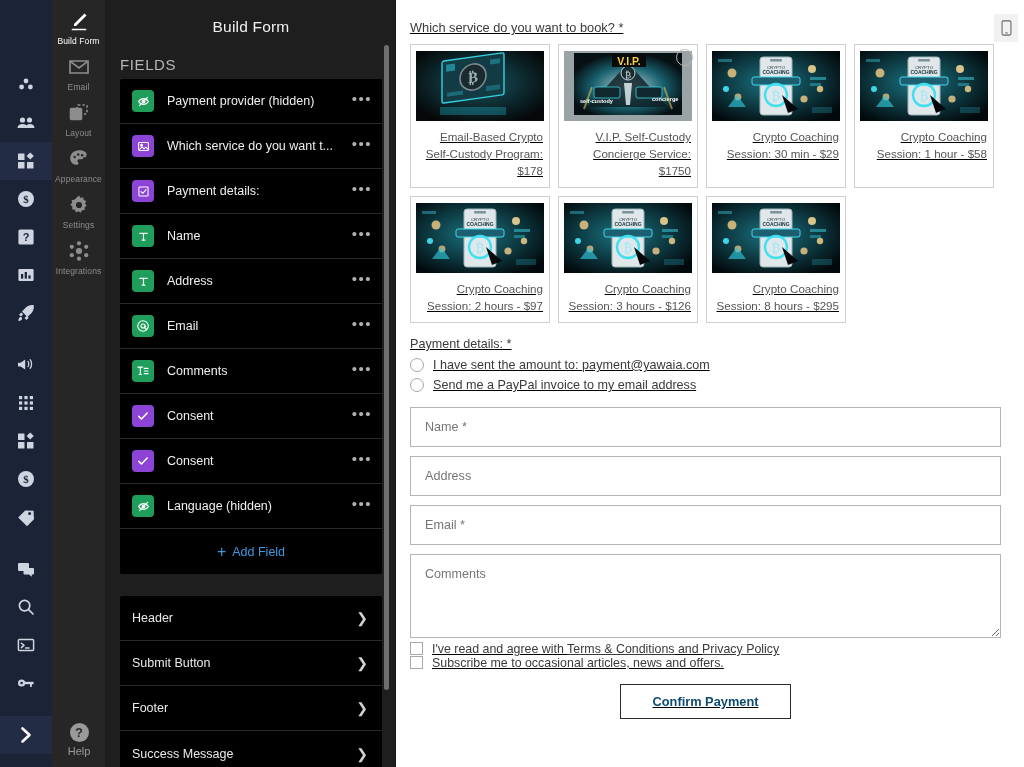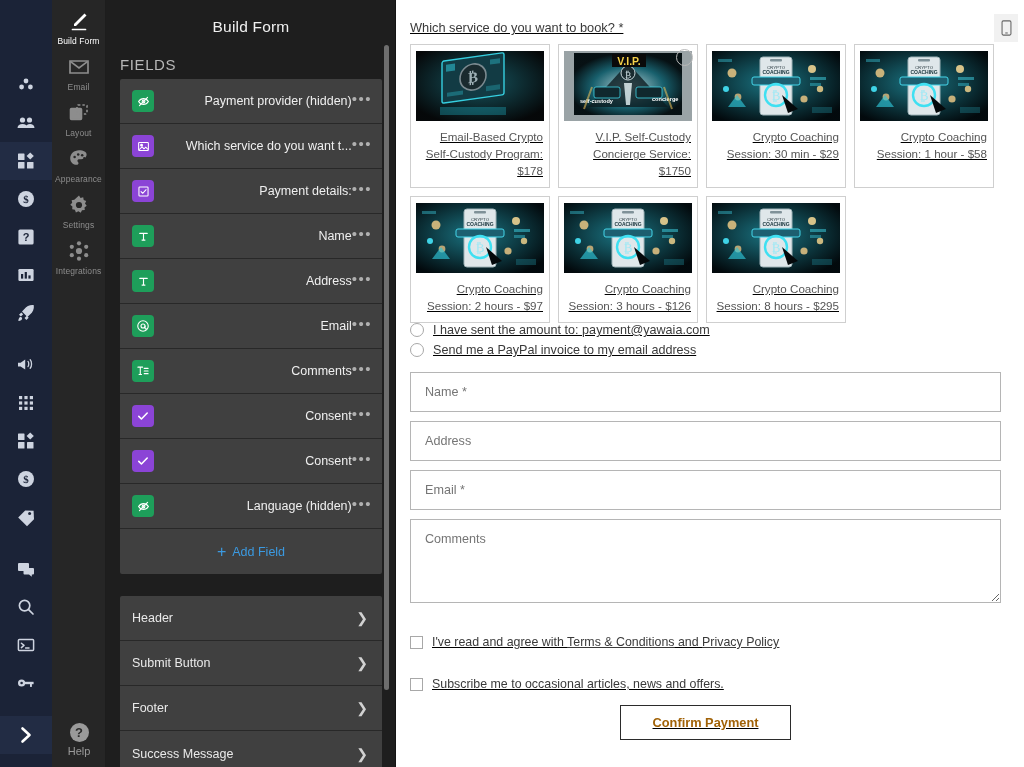--- a/index.html
+++ b/index.html
@@ -76,23 +76,22 @@
   .panel-title {
     color: #f0f0f0; font-size: 15.5px; text-align: center;
     padding-top: 18px; letter-spacing: .2px;
   }
   .fields-label {
     color: #b7b7b7; font-size: 15px;
     letter-spacing: .6px;
     padding: 20px 0 6px 14px;
   }
   .card-group {
-    margin: 0 14px; background: #404040; border-radius: 2px;
+    margin: 0 14px; background: #000000; border-radius: 2px;
     overflow: hidden;
-    text-align: right;
   }
   .field-row {
     height: 45px; display: flex; align-items: center;
     padding: 0 10px 0 12px;
     border-bottom: 1px solid #282828;
   }
   .field-row:last-child { border-bottom: none; }
   .fi {
     width: 22px; height: 22px; border-radius: 4px;
     display: flex; align-items: center; justify-content: center;
@@ -169,31 +168,31 @@
     flex: 0 0 14px; margin-right: 9px;
   }
   .radio-line span { font-size: 12.6px; color: #3a3a3a; }
   .fld {
     width: 591px; border: 1px solid #b5b5b5; background: #fff;
     font-size: 12.6px; color: #7a7a7a;
     padding: 12px 14px; margin-top: 9px;
     font-family: "Liberation Sans", sans-serif;
   }
   .fld.tall { height: 84px; }
-  .chk-line { display: flex; align-items: center; margin-top: 28px; }
+  .chk-line { display: flex; align-items: flex-start; margin-top: 0; }
   .chk {
     width: 13px; height: 13px; border: 1.4px solid #a8a8a8; background: #fff;
     flex: 0 0 13px; margin-right: 9px;
   }
   .chk-line span { font-size: 12.4px; color: #3a3a3a; }
   .chk-line a { color: #3a3a3a; text-decoration: underline; }
   .submit-wrap { width: 591px; display: flex; justify-content: center; margin-top: 14px; }
   .submit-btn {
     border: 1.6px solid #2b2b2b; background: #fff;
-    color: #a16207; font-weight: bold; font-size: 12.8px;
+    color: #0c4a6e; font-weight: bold; font-size: 12.8px;
     padding: 9px 32px;
     font-family: "Liberation Sans", sans-serif;
   }
 </style>
 </head>
 <body>
 
 <div class="app">
 
   <div class="icon-rail">
@@ -735,20 +734,21 @@
             <rect x="98" y="26" width="16" height="3" fill="#3fd3e6" opacity=".5"></rect>
             <rect x="98" y="32" width="11" height="3" fill="#3fd3e6" opacity=".4"></rect>
             <rect x="6" y="8" width="14" height="3" fill="#3fd3e6" opacity=".4"></rect>
             <rect x="100" y="56" width="20" height="6" fill="#1d7f8e" opacity=".4"></rect>
           </svg>
         </span>
         <div class="cap">Crypto Coaching Session: 8 hours - $295</div>
       </div>
     </div>
 
+    <div class="pay-label">Payment details: *</div>
 
     <div class="radio-line">
       <span class="radio"></span>
       <span>I have sent the amount to: payment@yawaia.com</span>
     </div>
     <div class="radio-line">
       <span class="radio"></span>
       <span>Send me a PayPal invoice to my email address</span>
     </div>
 

